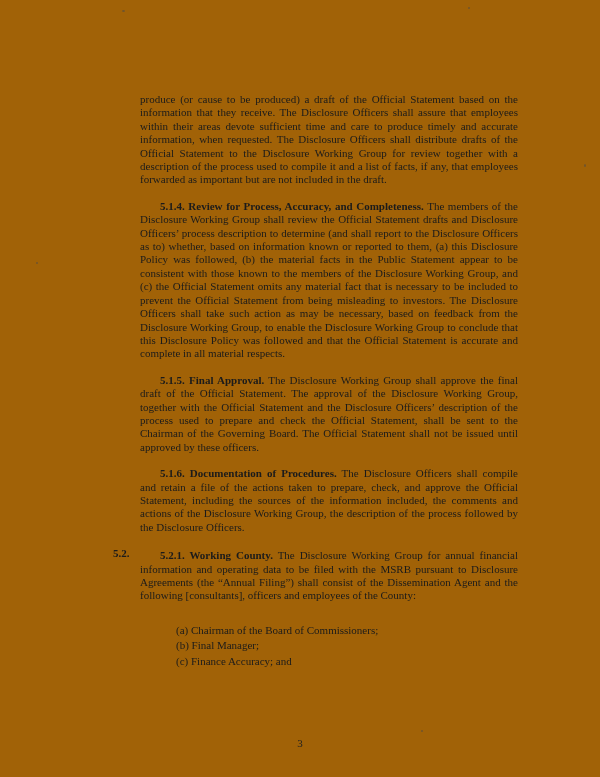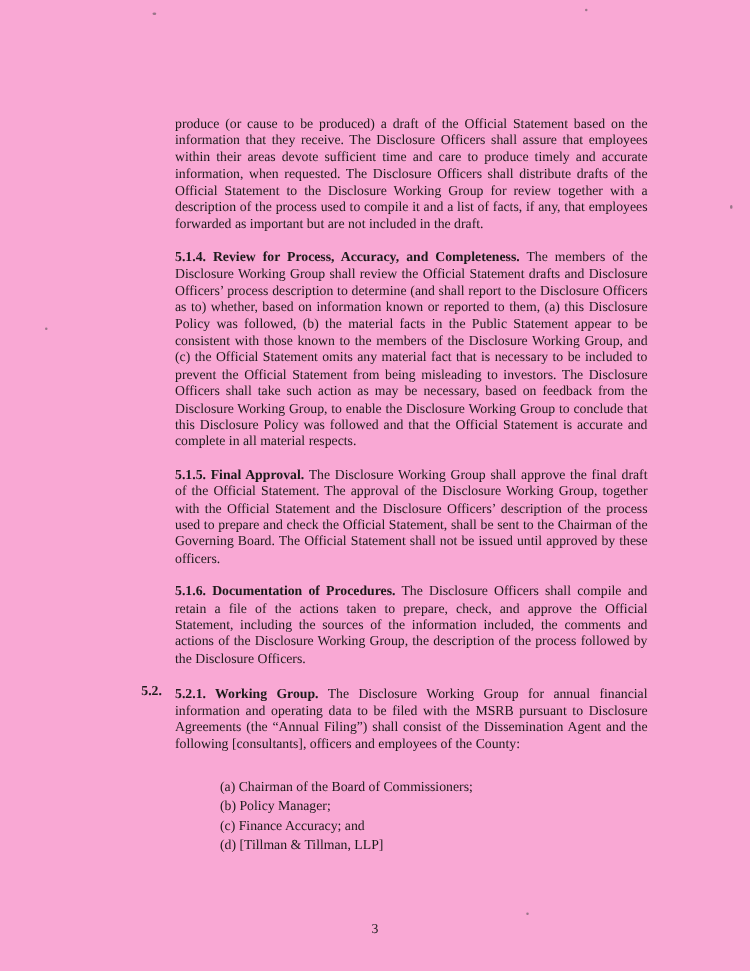--- a/index.html
+++ b/index.html
@@ -4,39 +4,40 @@
 <style>
   html, body {
     margin: 0;
     padding: 0;
     background: #ffffff;
   }
   .page {
     position: relative;
     width: 600px;
     height: 777px;
-    background: #f9a8d4;
+    background: #a16207;
     overflow: hidden;
     font-family: "Liberation Serif", serif;
     color: #1b1b1b;
   }
   .content {
     position: absolute;
     left: 140px;
     top: 93px;
     width: 378px;
   }
   p.para {
     margin: 0 0 13px 0;
     font-size: 11px;
     line-height: 13.4px;
     text-align: justify;
   }
   .run-head {
     font-weight: 700;
+    margin-left: 20px;
   }
   .sec-heading {
     position: relative;
     font-weight: 700;
     font-size: 11px;
     line-height: 13.4px;
     margin: 3px 0 15px 0;
     text-decoration: underline;
   }
   .sec-heading .sec-num {
@@ -83,26 +84,25 @@
     <p class="para"><span class="run-head">5.1.4. Review for Process, Accuracy, and Completeness.</span> <span>The members of the Disclosure Working Group shall review the Official Statement drafts and Disclosure Officers’ process description to determine (and shall report to the Disclosure Officers as to) whether, based on information known or reported to them, (a) this Disclosure Policy was followed, (b) the material facts in the Public Statement appear to be consistent with those known to the members of the Disclosure Working Group, and (c) the Official Statement omits any material fact that is necessary to be included to prevent the Official Statement from being misleading to investors. The Disclosure Officers shall take such action as may be necessary, based on feedback from the Disclosure Working Group, to enable the Disclosure Working Group to conclude that this Disclosure Policy was followed and that the Official Statement is accurate and complete in all material respects.</span></p>
 
     <p class="para"><span class="run-head">5.1.5. Final Approval.</span> <span>The Disclosure Working Group shall approve the final draft of the Official Statement. The approval of the Disclosure Working Group, together with the Official Statement and the Disclosure Officers’ description of the process used to prepare and check the Official Statement, shall be sent to the Chairman of the Governing Board. The Official Statement shall not be issued until approved by these officers.</span></p>
 
     <p class="para"><span class="run-head">5.1.6. Documentation of Procedures.</span> <span>The Disclosure Officers shall compile and retain a file of the actions taken to prepare, check, and approve the Official Statement, including the sources of the information included, the comments and actions of the Disclosure Working Group, the description of the process followed by the Disclosure Officers.</span></p>
 
     <div class="sec-heading">
       <span class="sec-num">5.2.</span>
     </div>
 
-    <p class="para"><span class="run-head">5.2.1. Working Group.</span> <span>The Disclosure Working Group for annual financial information and operating data to be filed with the MSRB pursuant to Disclosure Agreements (the “Annual Filing”) shall consist of the Dissemination Agent and the following [consultants], officers and employees of the County:</span></p>
+    <p class="para"><span class="run-head">5.2.1. Working County.</span> <span>The Disclosure Working Group for annual financial information and operating data to be filed with the MSRB pursuant to Disclosure Agreements (the “Annual Filing”) shall consist of the Dissemination Agent and the following [consultants], officers and employees of the County:</span></p>
 
     <div class="sub-list">
       <div>(a) Chairman of the Board of Commissioners;</div>
-      <div>(b) Policy Manager;</div>
+      <div>(b) Final Manager;</div>
       <div>(c) Finance Accuracy; and</div>
-      <div>(d) [Tillman &amp; Tillman, LLP]</div>
     </div>
 
   </div>
 
   <div class="page-number">3</div>
 
 </div>
 
 </body></html>

